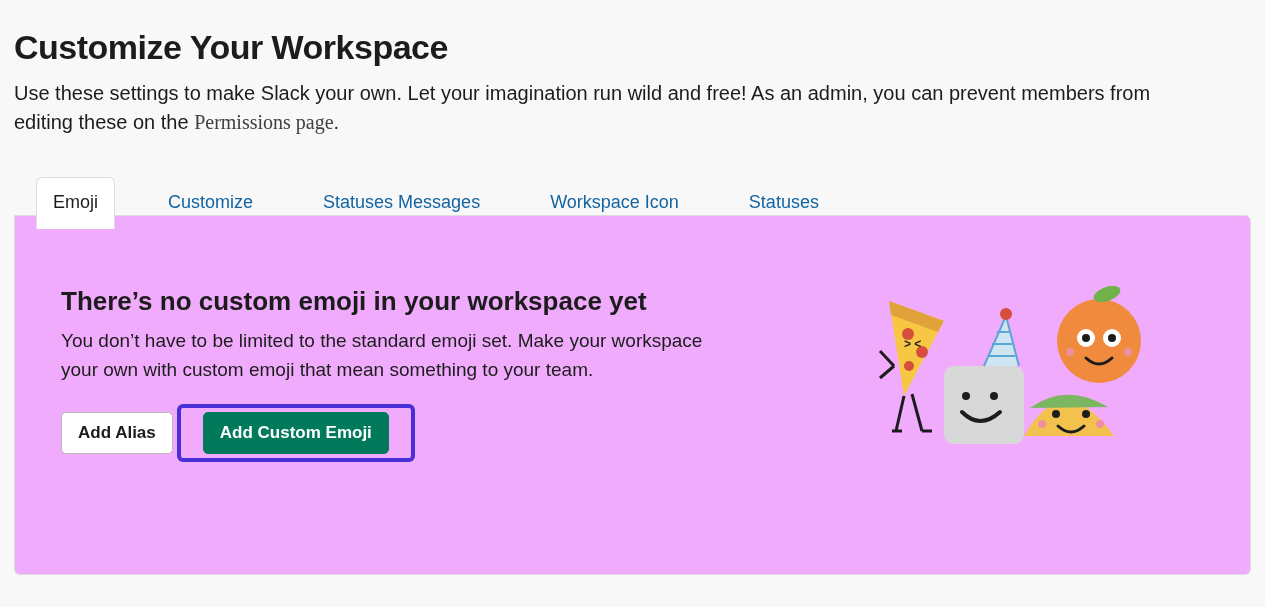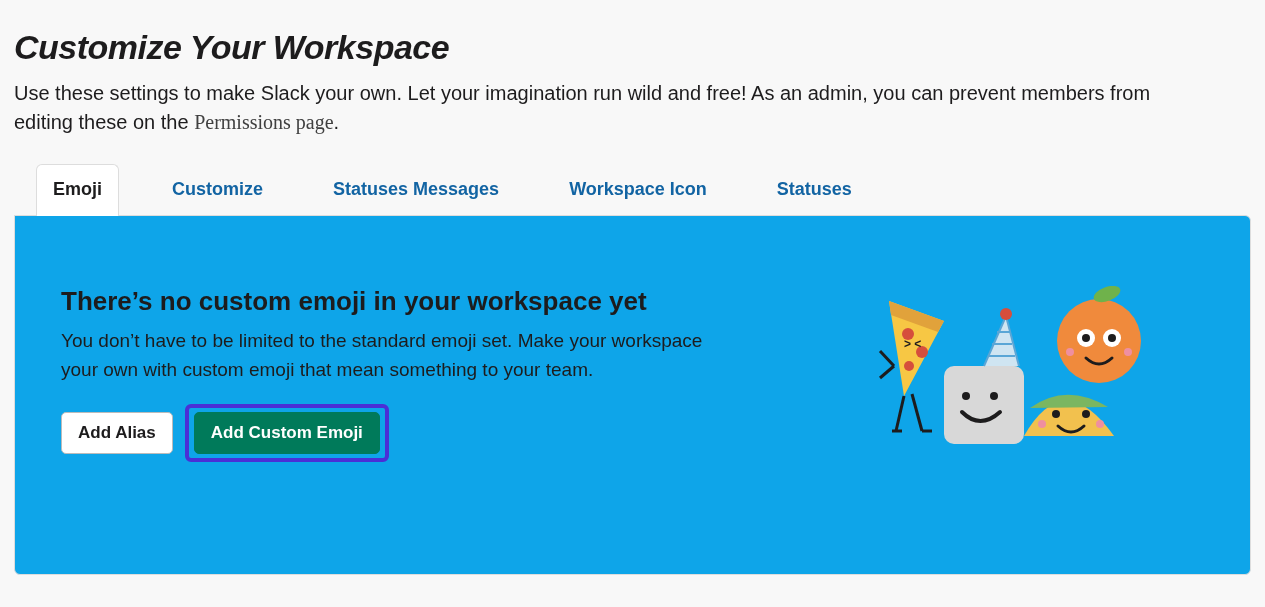--- a/index.html
+++ b/index.html
@@ -12,21 +12,20 @@
     width: 1265px;
   }
   .page {
     padding: 10px 14px 30px 14px;
   }
   h1.page-title {
     font-size: 34px;
     font-weight: 800;
     margin: 18px 0 12px 0;
     letter-spacing: -0.5px;
-    font-style: italic;
   }
   .intro {
     font-size: 20px;
     line-height: 1.45;
     margin: 0 0 20px 0;
     max-width: 1150px;
   }
   .intro a {
     color: #404040;
     text-decoration: none;
@@ -36,38 +35,38 @@
     margin-top: 26px;
   }
   .tabs {
     display: flex;
     gap: 36px;
     align-items: flex-end;
     padding-left: 22px;
   }
   .tab {
     font-size: 18px;
-    font-weight: 700;
+    font-weight: 400;
     color: #1264a3;
     padding: 14px 16px 16px 16px;
     cursor: pointer;
     position: relative;
-    top: 1px;
+    top: 14px;
     border: 1px solid transparent;
     border-bottom: none;
     border-radius: 6px 6px 0 0;
   }
   .tab.active {
     color: #1d1c1d;
     background: #fff;
     border-color: #dddddd;
     z-index: 2;
   }
   .panel {
-    background: #0ea5e9;
+    background: #f0abfc;
     border: 1px solid #dddddd;
     border-radius: 6px;
     border-top-left-radius: 0;
     padding: 70px 46px 46px 46px;
     position: relative;
     z-index: 1;
     min-height: 360px;
   }
   .empty-state {
     display: flex;
@@ -83,21 +82,21 @@
     font-weight: 800;
     margin: 0 0 10px 0;
   }
   .empty-desc {
     font-size: 19px;
     line-height: 1.5;
     margin: 0 0 20px 0;
   }
   .actions {
     display: flex;
-    gap: 12px;
+    gap: 4px;
     align-items: center;
   }
   .btn {
     font-size: 17px;
     font-weight: 700;
     padding: 10px 16px;
     border-radius: 5px;
     cursor: pointer;
     border: 1px solid #bbb;
     background: #fff;
@@ -105,21 +104,21 @@
   }
   .btn-primary {
     background: #007a5a;
     border-color: #007a5a;
     color: #fff;
   }
   .highlight-box {
     display: inline-block;
     border: 4px solid #4a2fd6;
     border-radius: 6px;
-    padding: 4px 5px;
+    padding: 4px 22px;
   }
   .illustration {
     flex: 0 0 320px;
     height: 170px;
     position: relative;
     margin-right: 50px;
   }
   
   .face-eye { fill:#1d1c1d; }
 </style>

